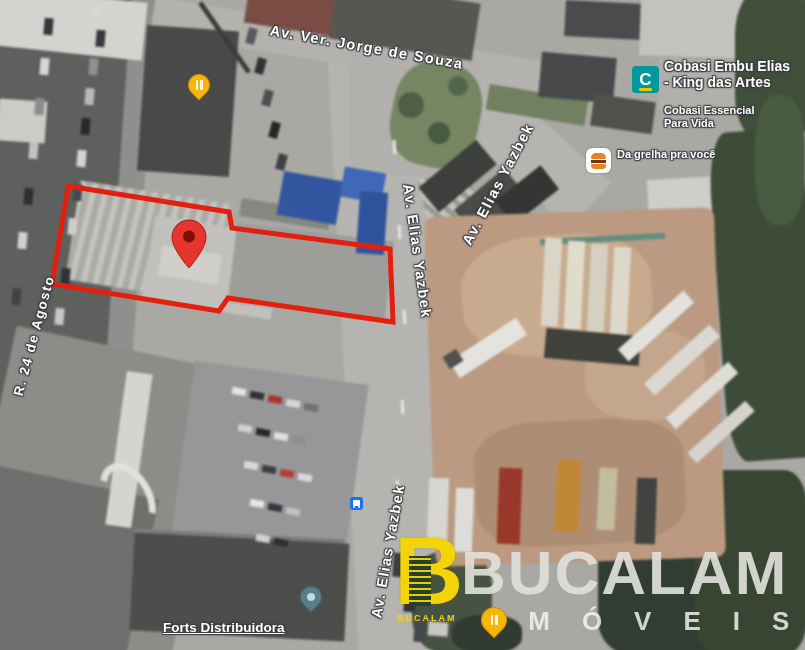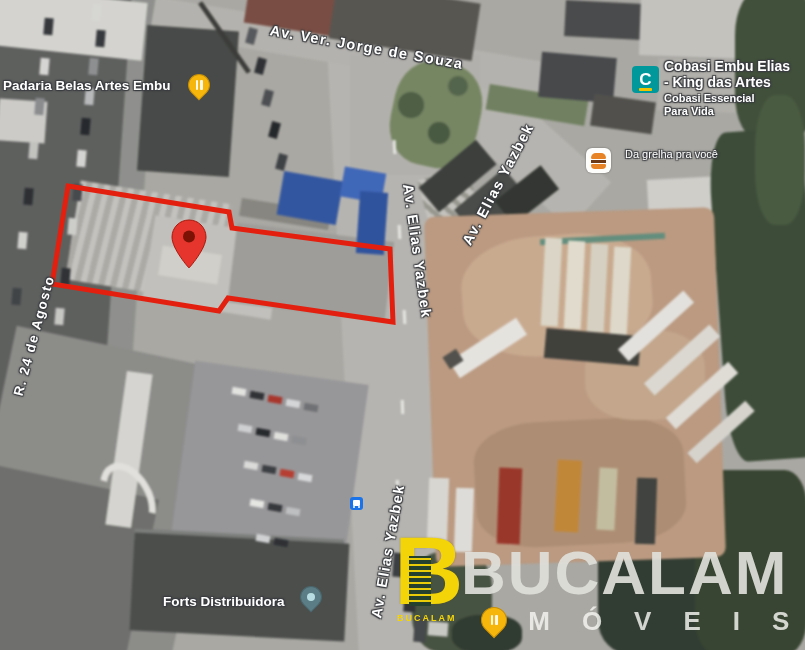--- a/index.html
+++ b/index.html
@@ -208,49 +208,48 @@
     <path d="M18 1 C8.6 1 1 8.6 1 18 c0 12.2 17 31 17 31 s17 -18.8 17 -31 C35 8.6 27.4 1 18 1 z" fill="#e5352c" stroke="#a81a0e" stroke-width="1"></path>
     <circle cx="18" cy="17.5" r="6" fill="#7c1205"></circle>
   </svg>
 
   <div class="maplabel street" style="left:270px;top:22px;transform:rotate(10deg);transform-origin:0 50%;">Av. Ver. Jorge de Souza</div>
   <div class="maplabel street" style="left:408px;top:176px;transform:rotate(82deg);transform-origin:0 50%;">Av. Elias Yazbek</div>
   <div class="maplabel street" style="left:466px;top:236px;transform:rotate(-62deg);transform-origin:0 50%;">Av. Elias Yazbek</div>
   <div class="maplabel street" style="left:376px;top:610px;transform:rotate(-80deg);transform-origin:0 50%;">Av. Elias Yazbek</div>
   <div class="maplabel street" style="left:18px;top:388px;transform:rotate(-75deg);transform-origin:0 50%;font-size:13.5px;">R. 24 de Agosto</div>
 
-  <div class="maplabel poi-name" style="left:3px;top:78px;font-size:13.5px;">Padaria Belas Artes Embu</div>
   <div class="pin45" style="left:188px;top:74px;width:20px;height:20px;background:#f6b60c;border:1.5px solid #c78f05;">
     <div class="pin-inner">
       <div class="utensil"></div>
         <div class="utensil"></div>
     </div>
   </div>
 
   <div id="cobasi-icon">
     <span>C</span>
     <div id="cobasi-bar"></div>
   </div>
   <div class="maplabel" style="left:664px;top:58px;">
     <div class="poi-name">Cobasi Embu Elias</div>
     <div class="poi-name">- King das Artes</div>
-    <div class="poi-sub" style="margin-top:2px;">Cobasi Essencial</div>
+    <div class="poi-sub" style="margin-top:14px;">Cobasi Essencial</div>
     <div class="poi-sub">Para Vida</div>
   </div>
 
   <div id="bk-icon">
     <div class="bun-top"></div>
     <div class="patty"></div>
     <div class="bun-bot"></div>
   </div>
   <div class="maplabel" style="left:617px;top:148px;">
-    <div class="poi-sub" style="font-weight:400;margin-left:8px;">Da grelha pra você</div>
-  </div>
-
-  <div class="maplabel poi-name" style="left:163px;top:594px;font-size:13.5px;">Forts Distribuidora</div>
+    <div class="poi-sub" style="font-weight:700;">Da grelha pra você</div>
+  </div>
+
+  <div class="maplabel poi-name" style="left:163px;top:620px;font-size:13.5px;text-decoration:underline;">Forts Distribuidora</div>
   <div class="pin45" style="left:300px;top:586px;width:20px;height:20px;background:#5b7d85;border:1.5px solid #49666d;">
     <div class="pin-inner">
       <div style="width:8px;height:8px;border-radius:50%;background:#b8dde2;"></div>
     </div>
   </div>
 
   <div class="pin45" style="left:481px;top:607px;width:24px;height:24px;background:#f6b60c;border:1.5px solid #c78f05;">
     <div class="pin-inner">
       <div class="utensil"></div>
         <div class="utensil"></div>

